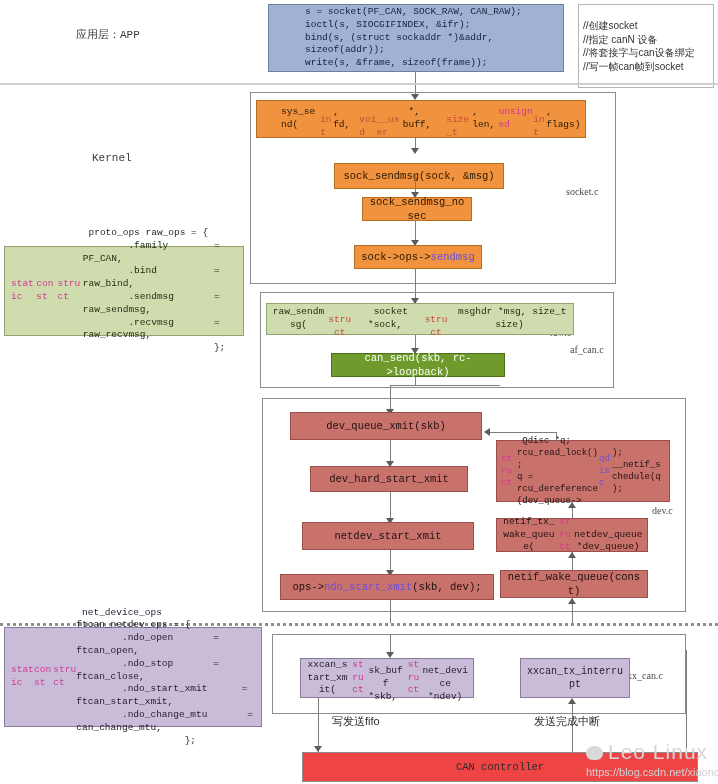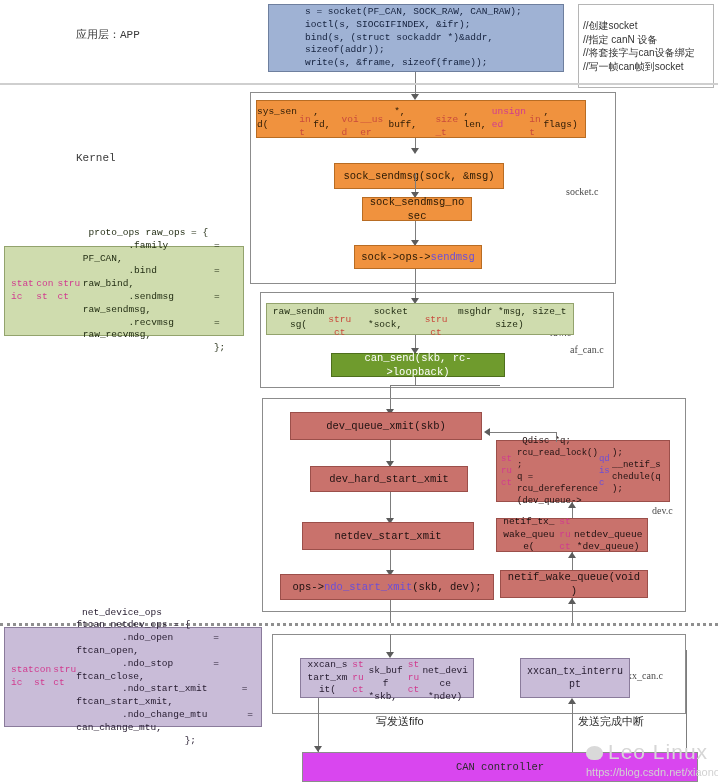--- a/index.html
+++ b/index.html
@@ -46,39 +46,38 @@
     word-break:break-word;
   }
   .node.left{justify-content:flex-start;text-align:left;}
 
   .n-blue  {background:#9fb2d4;border-color:#6e7f9e;color:#14213d;}
   .n-orange{background:#f0923e;border-color:#b86c23;color:#2b1a05;}
   .n-greenlite{background:#cfdcae;border-color:#93a36d;color:#1f2a10;}
   .n-green {background:#6f9b2d;border-color:#4e6f1c;color:#fdfdfd;}
   .n-red   {background:#c9726c;border-color:#9b4f4a;color:#1f1111;}
   .n-purple{background:#c9bcd8;border-color:#8a7b9b;color:#241a2e;}
-  .n-gray  {background:#d946ef;border-color:#8c8c8c;color:#2b2b2b;}
+  .n-gray  {background:#ef4444;border-color:#8c8c8c;color:#2b2b2b;}
   .n-plain {background:transparent;border:1px solid #9a9a9a;color:#3a3a3a;}
 
   
   .kw{color:#d13b8f;}
   .ty{color:#c94a3c;margin-top:16px;}
   .id{color:#6b4fd8;}
 
   
   .fileref{
     font-family:Liberation Serif, serif;
     font-size:10px;color:#4a4a4a;white-space:nowrap;
   }
 
   
   .edgelabel{
     font-size:11px;color:#2b2b2b;white-space:nowrap;
     font-family:"Liberation Sans","DejaVu Sans",sans-serif;
-    margin-left:44px;
   }
 
   
   .vline{background:#7d7d7d;width:1px;}
   .hline{background:#7d7d7d;height:1px;}
   .arrow-down{
     width:0;height:0;
     border-left:4px solid transparent;border-right:4px solid transparent;
     border-top:6px solid #5c5c5c;
   }
@@ -120,26 +119,26 @@
   <div class="abs node left n-plain" style="left:578px;top:4px;width:136px;height:84px;font-size:10px;color:#333;border:1px solid #b5b5b5;font-family:'Liberation Sans',sans-serif;">//创建socket
 //指定 canN 设备
 //将套接字与can设备绑定
 //写一帧can帧到socket</div>
 
   <div class="abs vline" style="left:415px;top:72px;height:24px;"></div>
   <div class="abs arrow-down" style="left:411px;top:94px;"></div>
 
   <div class="abs hr-solid" style="left:0px;top:83px;width:718px;"></div>
 
-  <div class="abs layer-label" style="left:76px;top:152px;">Kernel</div>
+  <div class="abs layer-label" style="left:92px;top:152px;">Kernel</div>
 
   <div class="abs frame" style="left:250px;top:92px;width:366px;height:192px;"></div>
   <div class="abs fileref" style="left:566px;top:186px;">socket.c</div>
 
-  <div class="abs node left n-orange" style="left:256px;top:100px;width:330px;height:38px;font-size:9.5px;padding-left:0;">sys_send(<span class="ty">int</span>, fd, <span class="ty">void</span> <span class="ty">__user</span> *, buff, <span class="ty">size_t</span>, len,<span class="kw">unsigned</span> <span class="ty">int</span>, flags)</div>
+  <div class="abs node left n-orange" style="left:256px;top:100px;width:330px;height:38px;font-size:9.5px;padding-left:24px;">sys_send(<span class="ty">int</span>, fd, <span class="ty">void</span> <span class="ty">__user</span> *, buff, <span class="ty">size_t</span>, len,<span class="kw">unsigned</span> <span class="ty">int</span>, flags)</div>
 
   <div class="abs vline" style="left:415px;top:138px;height:14px;"></div>
   <div class="abs arrow-down" style="left:411px;top:148px;"></div>
 
   <div class="abs node n-orange" style="left:334px;top:163px;width:170px;height:26px;">sock_sendmsg(sock, &amp;msg)</div>
 
   <div class="abs vline" style="left:415px;top:173px;height:24px;"></div>
   <div class="abs arrow-down" style="left:411px;top:192px;"></div>
 
   <div class="abs node n-orange" style="left:362px;top:197px;width:110px;height:24px;">sock_sendmsg_nosec</div>
@@ -202,21 +201,21 @@
 
   <div class="abs vline" style="left:556px;top:432px;height:10px;"></div>
   <div class="abs hline" style="left:490px;top:432px;width:67px;"></div>
   <div class="abs arrow-left" style="left:484px;top:428px;"></div>
 
   <div class="abs node n-red" style="left:496px;top:518px;width:152px;height:34px;font-size:9.5px;">netif_tx_wake_queue(<span class="kw">struct</span> netdev_queue *dev_queue)</div>
 
   <div class="abs vline" style="left:572px;top:502px;height:16px;"></div>
   <div class="abs arrow-up" style="left:568px;top:502px;"></div>
 
-  <div class="abs node n-red" style="left:500px;top:570px;width:148px;height:28px;">netif_wake_queue(void)</div>
+  <div class="abs node n-red" style="left:500px;top:570px;width:148px;height:28px;">netif_wake_queue(const)</div>
 
   <div class="abs vline" style="left:572px;top:552px;height:18px;"></div>
   <div class="abs arrow-up" style="left:568px;top:552px;"></div>
 
   <div class="abs vline" style="left:572px;top:598px;height:25px;"></div>
   <div class="abs arrow-up" style="left:568px;top:598px;"></div>
 
   <div class="abs vline" style="left:390px;top:600px;height:23px;"></div>
 
   <div class="abs hr-dotted" style="left:0px;top:623px;width:718px;"></div>

